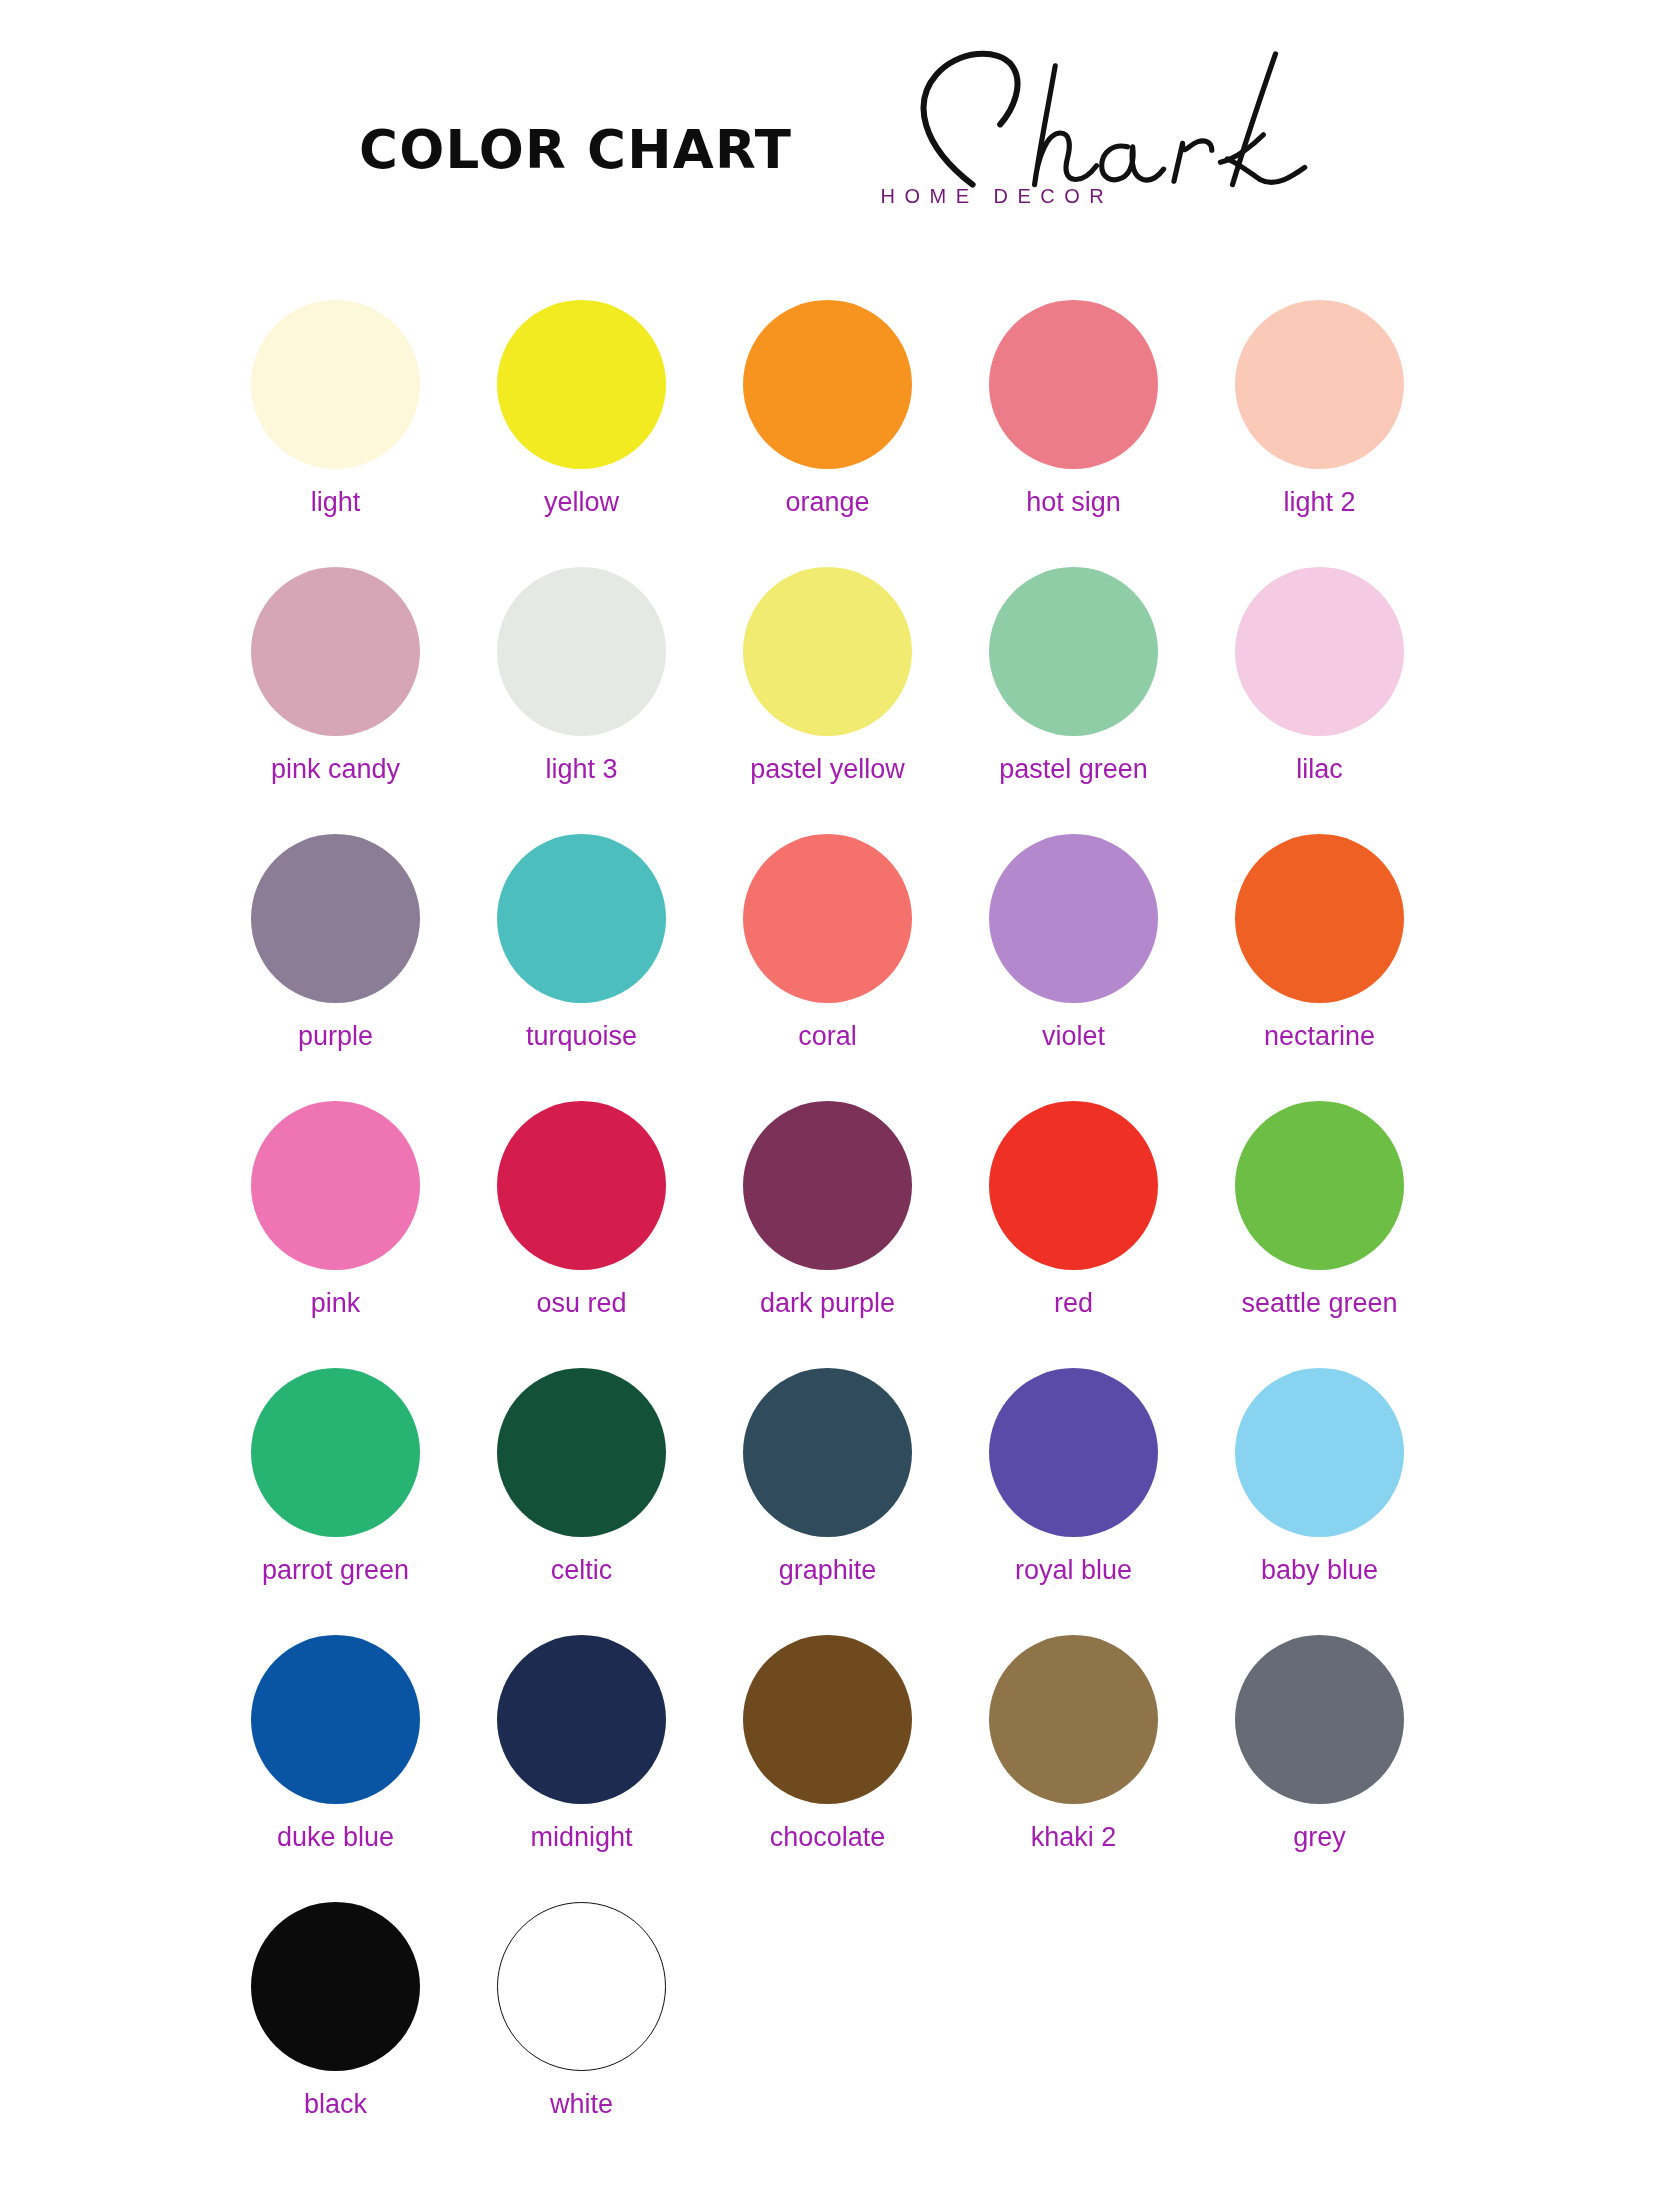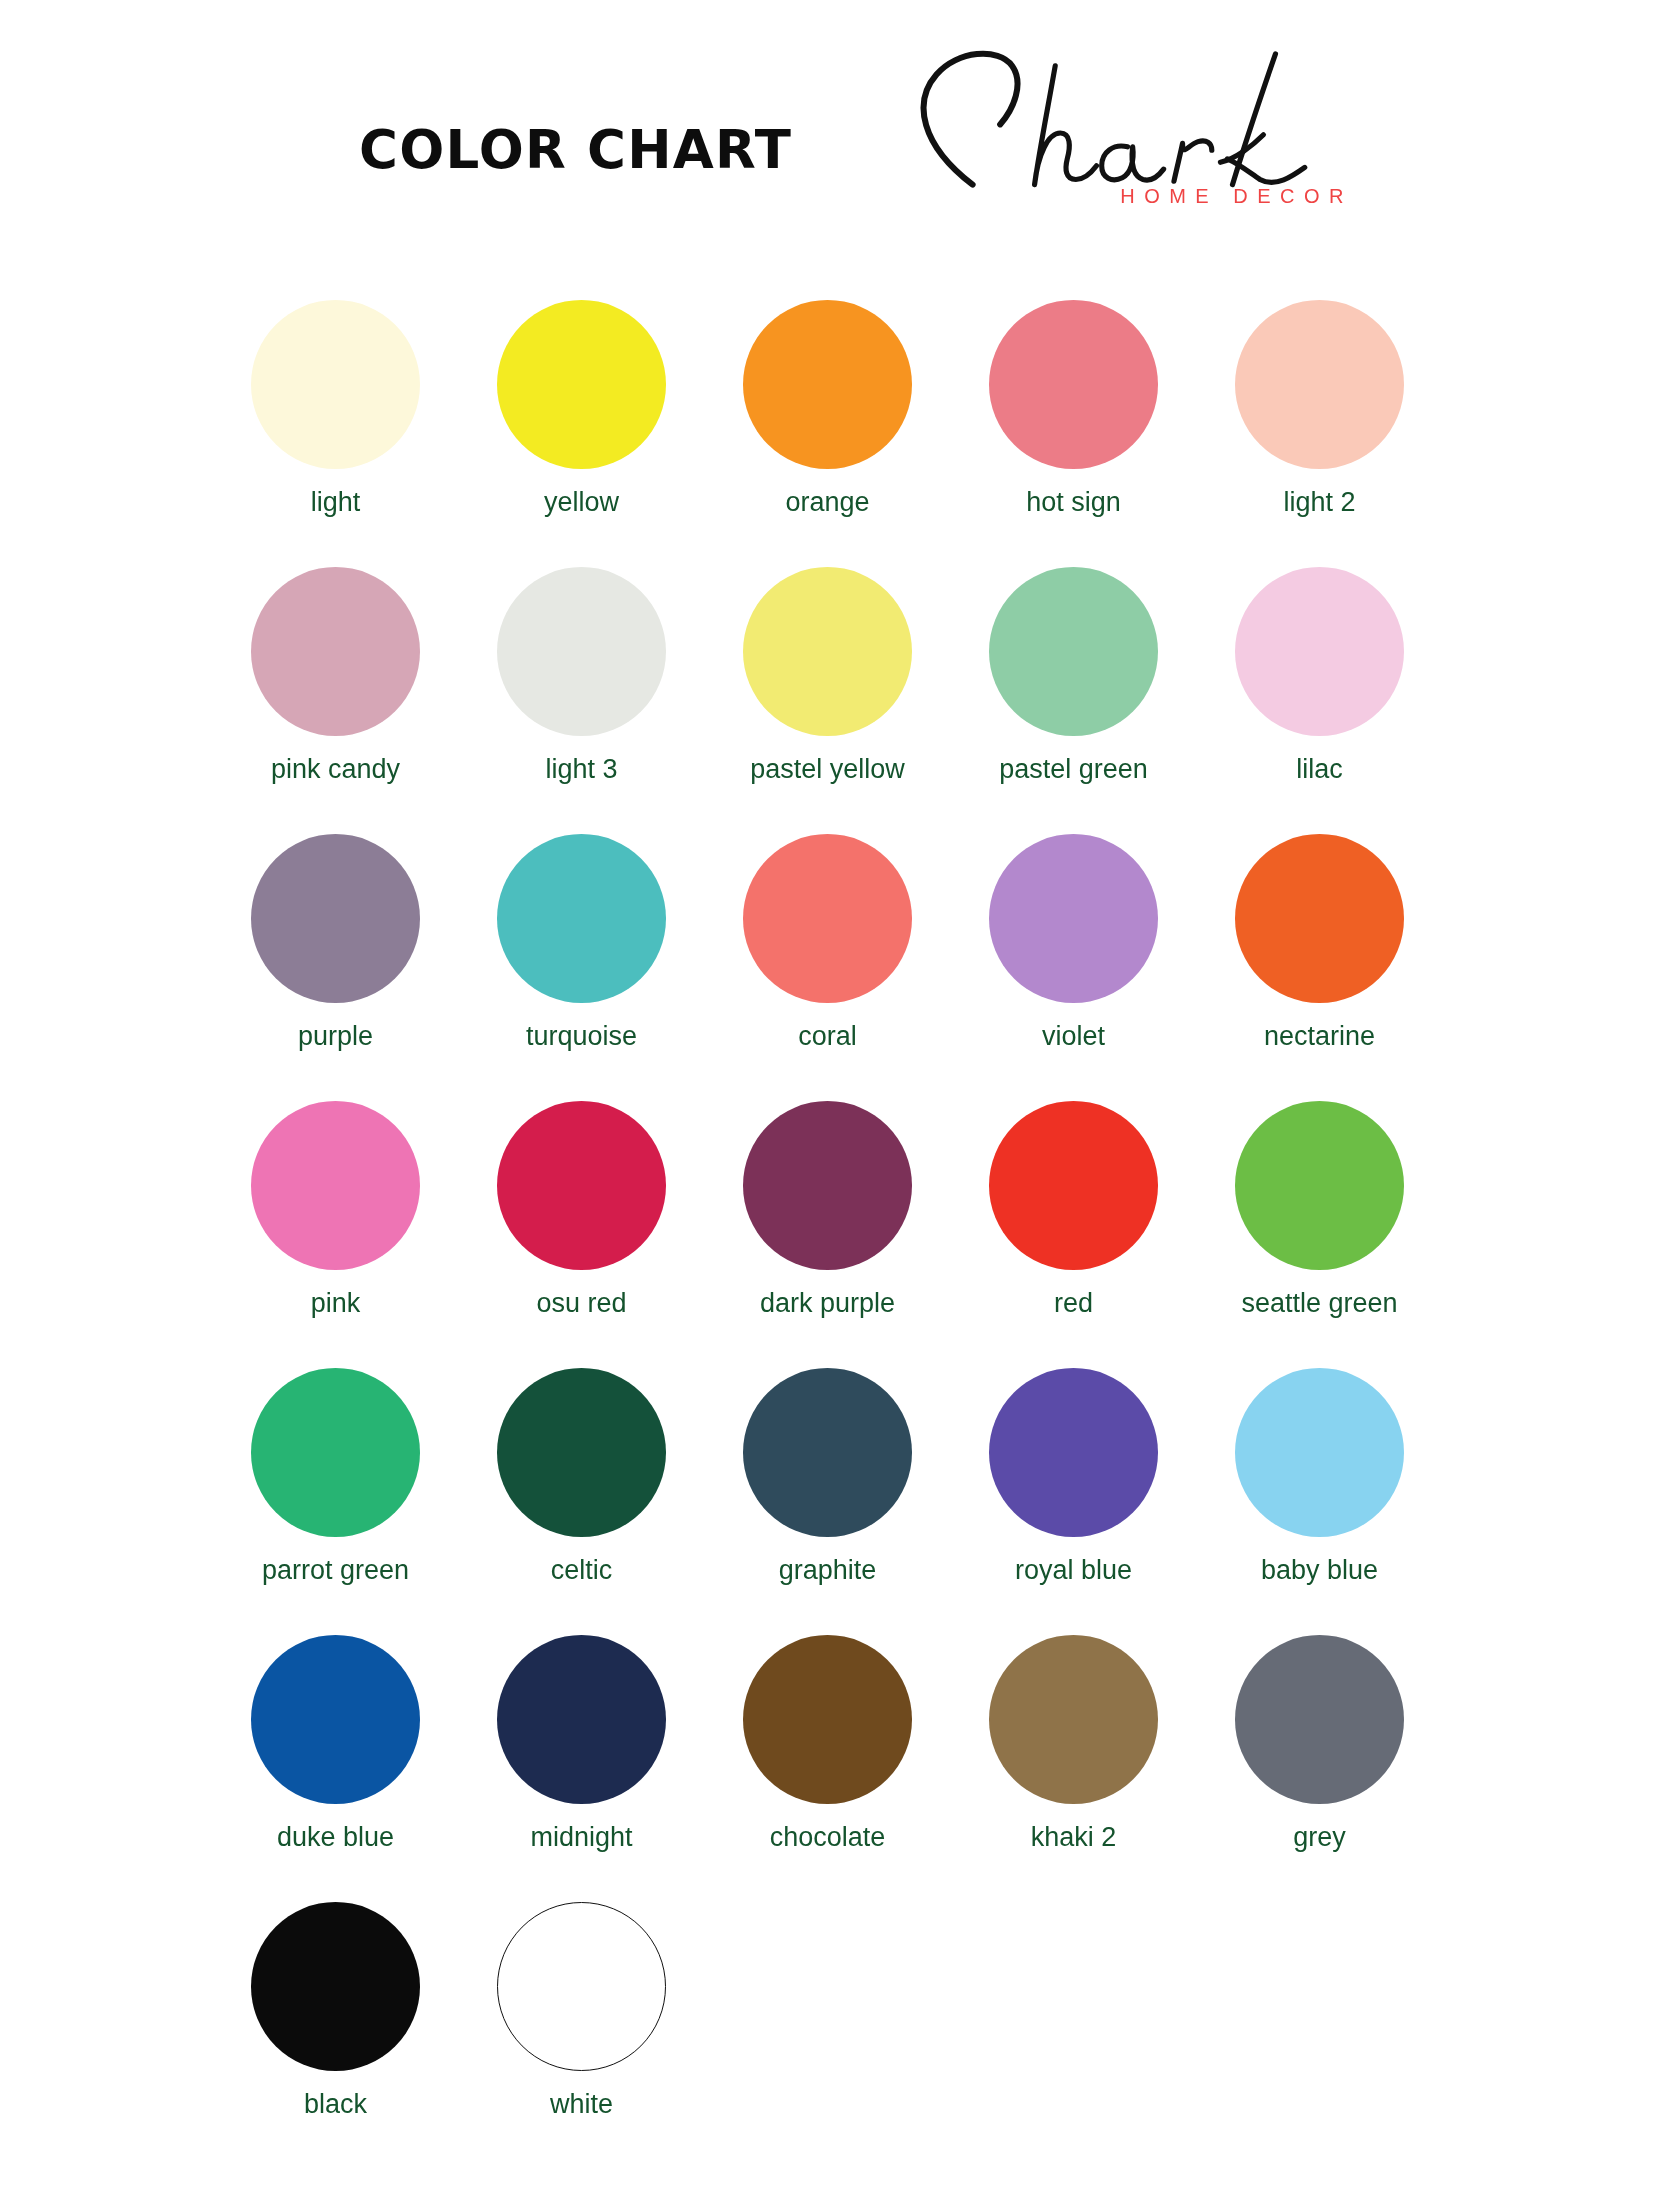--- a/index.html
+++ b/index.html
@@ -67,27 +67,27 @@
   .brand-script svg {
     display: block;
     width: 482px;
     height: 185px;
   }
   .brand-tagline {
     position: absolute;
     left: 0;
     top: 169px;
     width: 482px;
-    text-align: right;
+    text-align: left;
     font-family: "Liberation Sans", sans-serif;
     font-size: 20px;
     font-weight: 400;
     letter-spacing: 9.5px;
     text-indent: 9.5px;
-    color: #ef4444;
+    color: #701a75;
     white-space: nowrap;
   }
 
   
   .grid {
     width: 1230px;
     margin: 0 auto;
     display: grid;
     grid-template-columns: repeat(5, 1fr);
     grid-auto-rows: 267px;
@@ -106,21 +106,21 @@
     box-sizing: border-box;
   }
   .swatch.outlined {
     border: 1.7px solid #111111;
   }
   .swatch-label {
     margin-top: 19px;
     font-family: "Liberation Sans", sans-serif;
     font-size: 27px;
     font-weight: 400;
-    color: #14532d;
+    color: #a21caf;
     text-align: center;
     line-height: 1.1;
     white-space: nowrap;
   }
 </style>
 </head>
 <body>
 
 <div class="page">
 

